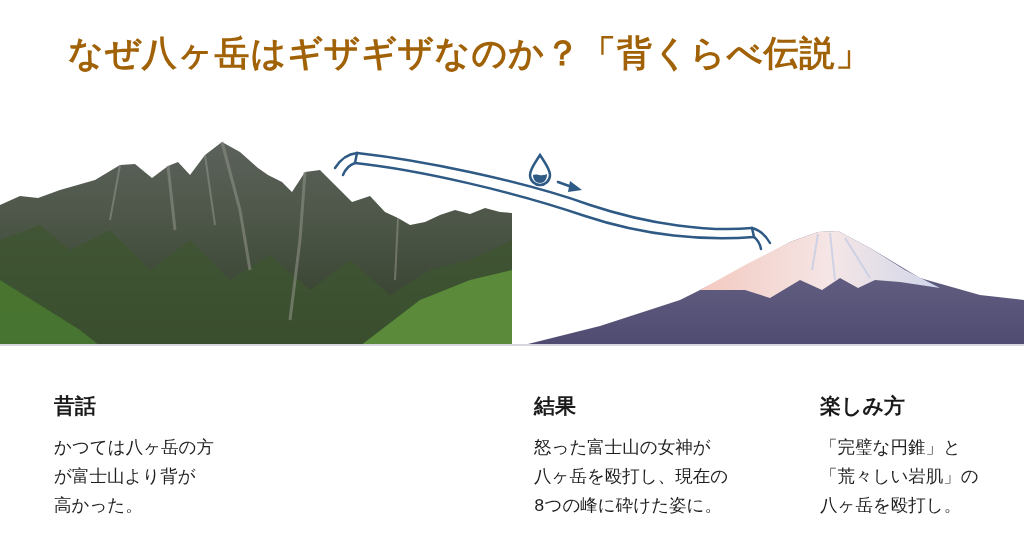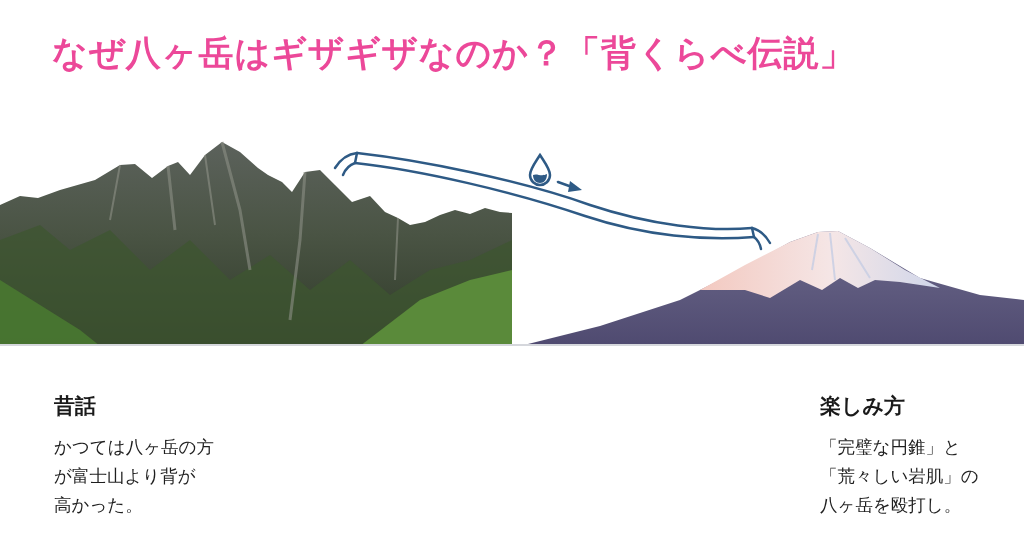--- a/index.html
+++ b/index.html
@@ -4,22 +4,22 @@
 <style>
   html, body { margin: 0; padding: 0; }
   body {
     width: 1024px; height: 547px; overflow: hidden;
     background: #ffffff;
     font-family: "DejaVu Sans", "Liberation Sans", sans-serif;
     color: #222222;
     position: relative;
   }
   .title {
-    position: absolute; left: 52px; top: 30px;
-    font-size: 35px; font-weight: bold; color: #ec4899;
+    position: absolute; left: 68px; top: 30px;
+    font-size: 35px; font-weight: bold; color: #a16207;
     letter-spacing: 1px; white-space: nowrap;
   }
   .scene { position: absolute; left: 0; top: 130px; width: 1024px; height: 216px; }
   .scene svg { position: absolute; left: 0; top: 0; }
   .cards { position: absolute; left: 0; top: 392px; width: 1024px; height: 150px; font-family: Liberation Mono, monospace; }
   .card { position: absolute; top: 0; width: 220px; }
   .card h2 {
     margin: 0 0 14px 0; font-size: 21px; font-weight: bold; color: #1a1a1a;
   }
   .card p {
@@ -93,19 +93,25 @@
 
 <div class="cards">
   <div class="card" style="left:54px;">
     <h2>昔話</h2>
     <p>かつては八ヶ岳の方
 が富士山より背が
 高かった。</p>
   </div>
   <div class="card" style="left:292px;">
   </div>
+  <div class="card" style="left:534px; width:240px;">
+    <h2>結果</h2>
+    <p>怒った富士山の女神が
+八ヶ岳を殴打し、現在の
+8つの峰に砕けた姿に。</p>
+  </div>
   <div class="card" style="left:820px;">
     <h2>楽しみ方</h2>
     <p>「完璧な円錐」と
 「荒々しい岩肌」の
 八ヶ岳を殴打し。</p>
   </div>
 </div>
 
 </body></html>

